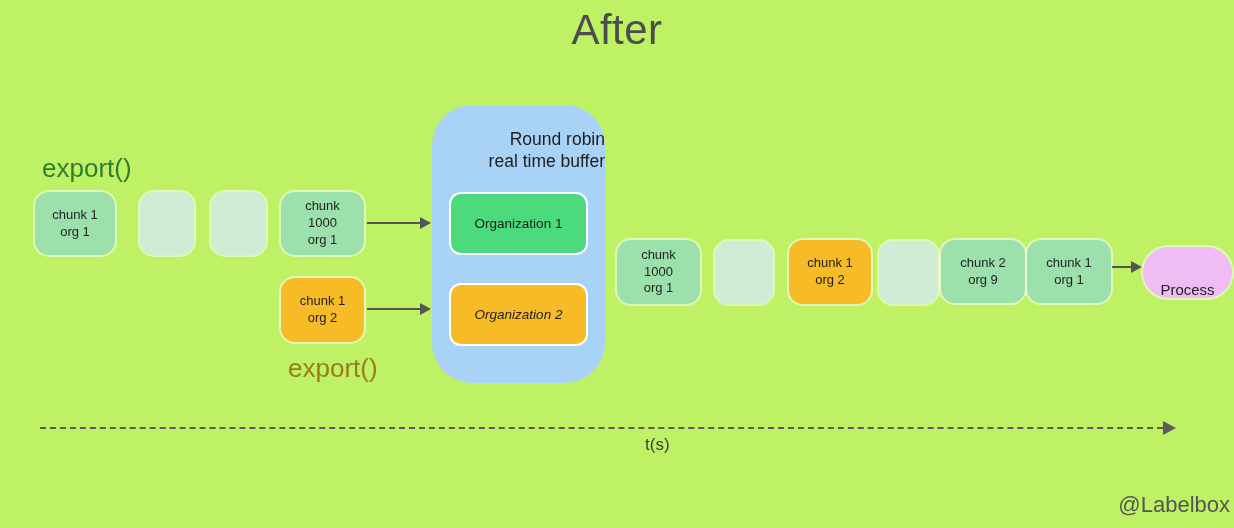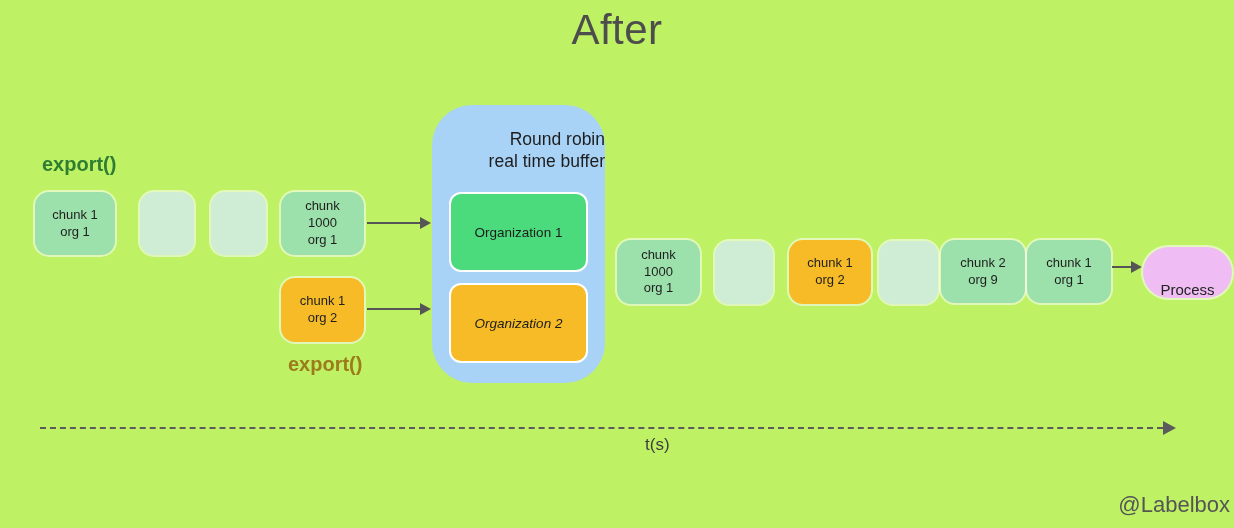--- a/index.html
+++ b/index.html
@@ -20,22 +20,22 @@
     left:0; right:0; top:6px;
     margin:0;
     text-align:center;
     font-size:42px;
     font-weight:400;
     color:#4d4d4d;
     letter-spacing:0.5px;
   }
   .export-label{
     position:absolute;
-    font-size:20px;
-    font-weight:700;
+    font-size:26px;
+    font-weight:400;
   }
   .export-green{ left:42px; top:153px; color:#2e7d32; }
   .export-gold{ left:288px; top:353px; color:#9c7b1c; }
 
   .chunk{
     position:absolute;
     border-radius:14px;
     display:flex;
     align-items:center;
     justify-content:center;
@@ -78,21 +78,21 @@
     left:0; right:0; top:24px;
     text-align:right;
     font-size:17.5px;
     color:#1d1d1d;
     line-height:1.25;
     white-space:pre-line;
   }
   .slot{
     position:absolute;
     left:17px;
-    width:139px; height:80px;
+    width:139px; height:63px;
     border:2px solid #ffffff;
     border-radius:12px;
     box-sizing:border-box;
     display:flex;
     align-items:center;
     justify-content:center;
     font-size:13.5px;
     color:#1c1c1c;
   }
   .slot-1{ top:87px;  background:#4bdb7d; }

